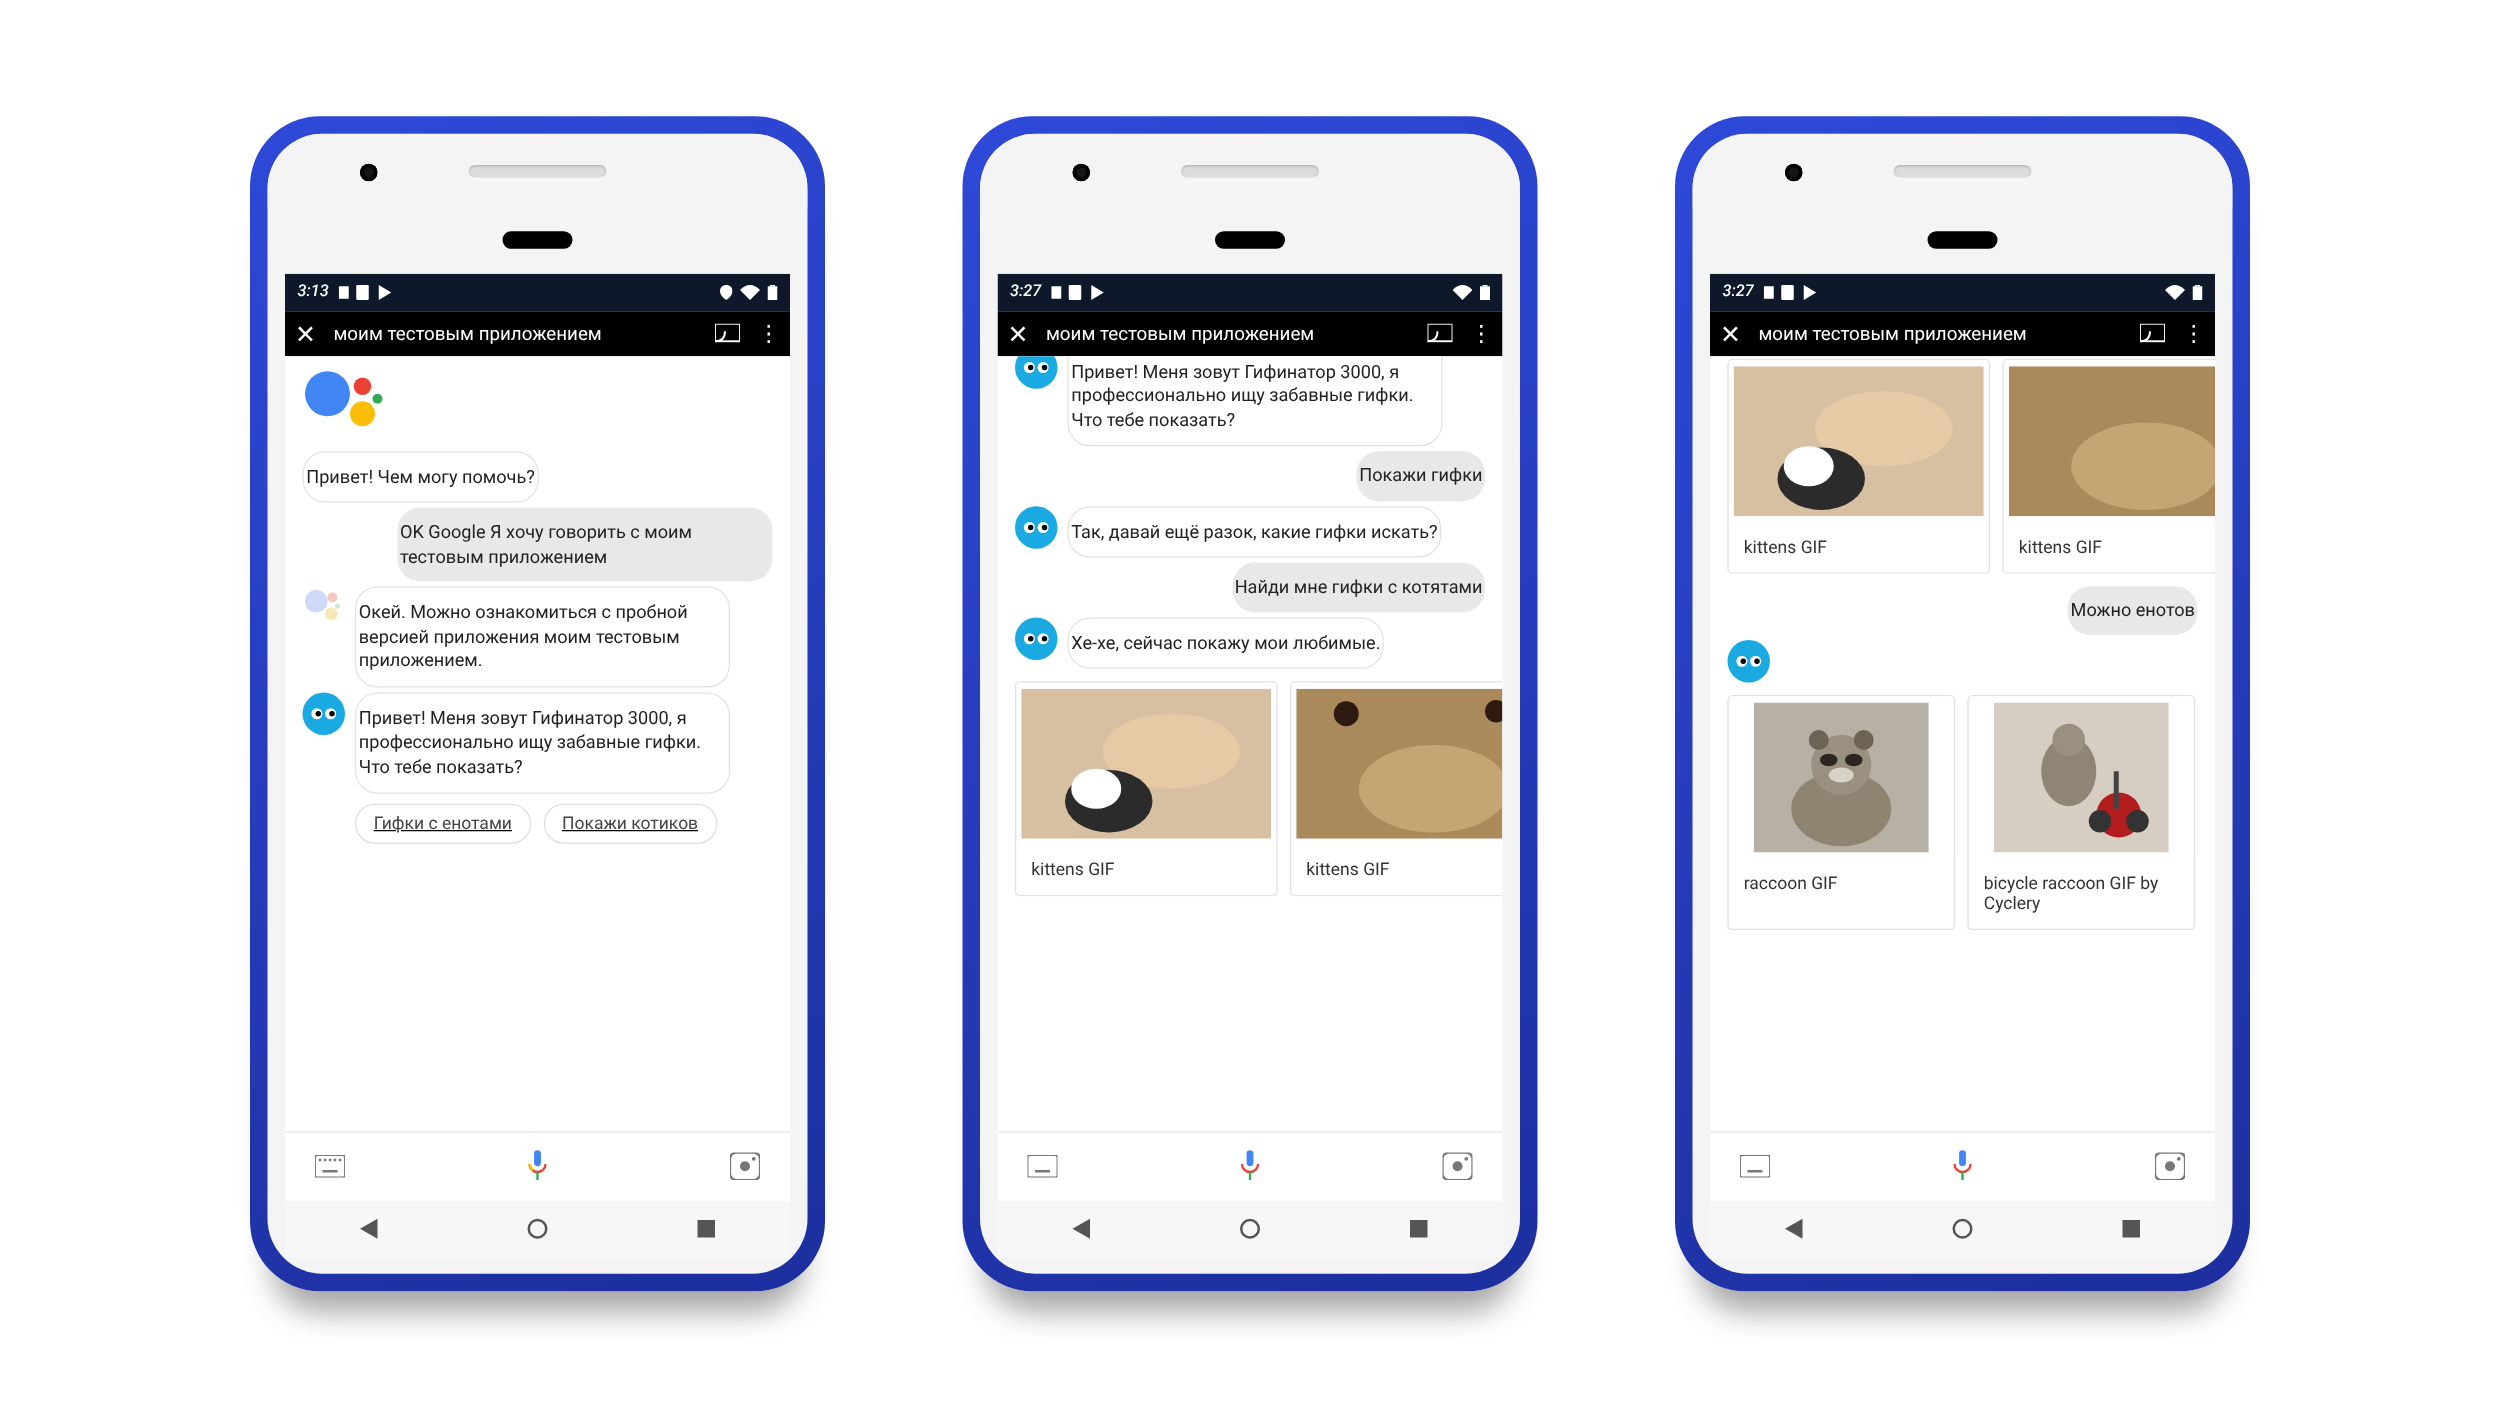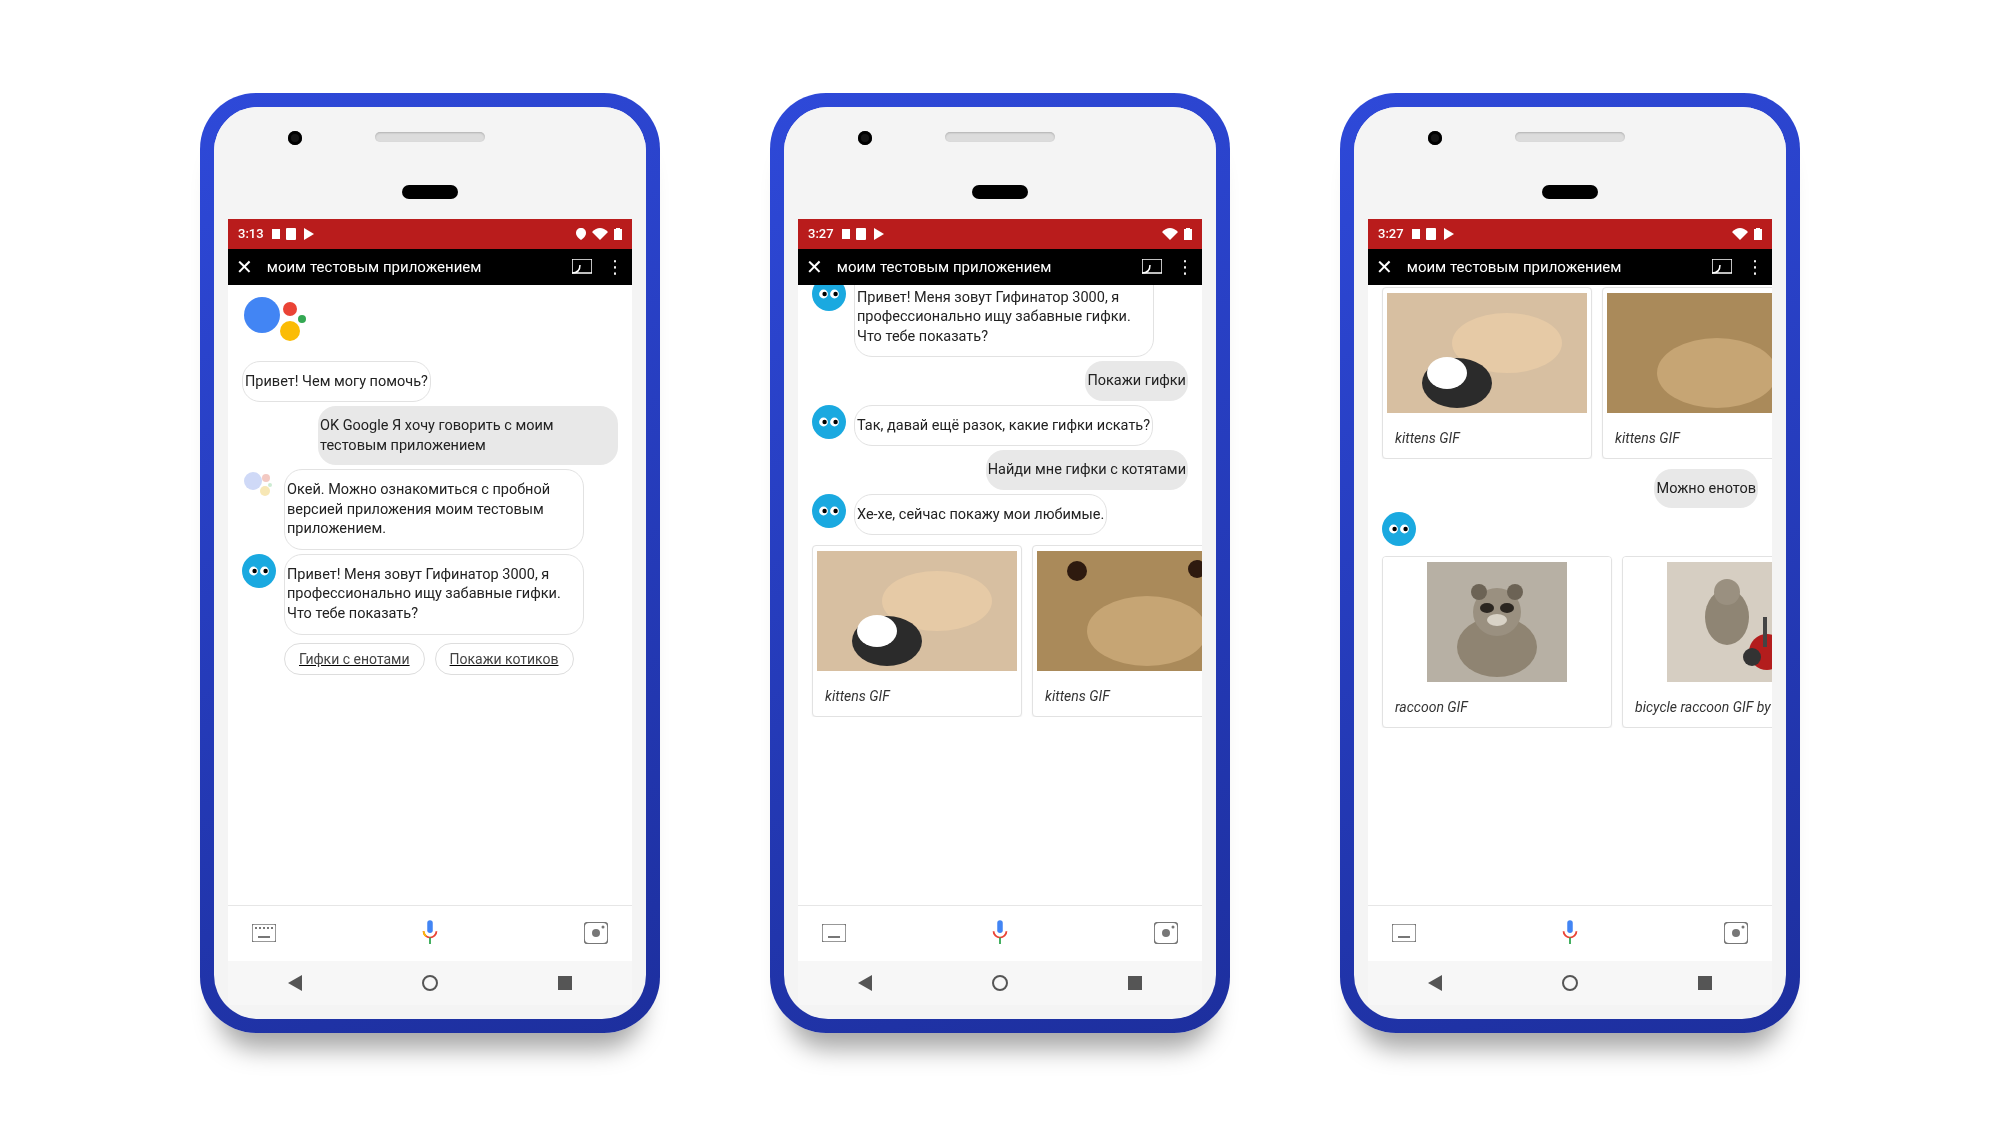--- a/index.html
+++ b/index.html
@@ -71,29 +71,30 @@
   .screen {
     flex: 1;
     margin: 52px 14px 14px 14px;
     background: #fff;
     display: flex;
     flex-direction: column;
     overflow: hidden;
   }
   
   .statusbar {
-    background: #b91c1c;
+    background: #0f172a;
     color: #fff;
     height: 30px;
     display: flex;
     align-items: center;
     justify-content: space-between;
     padding: 0 10px;
     font-size: 13px;
     font-weight: 500;
+    font-style: italic;
   }
   .statusbar .left { display:flex; align-items:center; gap:8px; }
   .statusbar .right { display:flex; align-items:center; gap:6px; }
   
   .appbar {
     background: #000;
     color: #fff;
     height: 36px;
     display: flex;
     align-items: center;
@@ -159,27 +160,27 @@
     flex-shrink: 0;
     width: 210px;
     background: #fff;
     border: 1px solid #e2e2e2;
     border-radius: 4px;
     box-shadow: 0 1px 2px rgba(0,0,0,.06);
     overflow: hidden;
     display:flex;
     flex-direction:column;
   }
-  .card2 { width: 230px; }
+  .card2 { width: 182px; }
   .card-img {
     height: 130px;
     display:flex; align-items:center; justify-content:center;
     font-size: 11px; color:#777;
   }
-  .card-txt { padding: 12px 12px; font-size: 14px; color:#333;font-style:italic; }
+  .card-txt { padding: 12px 12px; font-size: 14px; color:#333; }
   
   .inputbar {
     height: 56px;
     display:flex;
     align-items:center;
     justify-content:space-between;
     padding: 0 24px;
     border-top: 1px solid #e6e6e6;
     background: #fff;
   }

